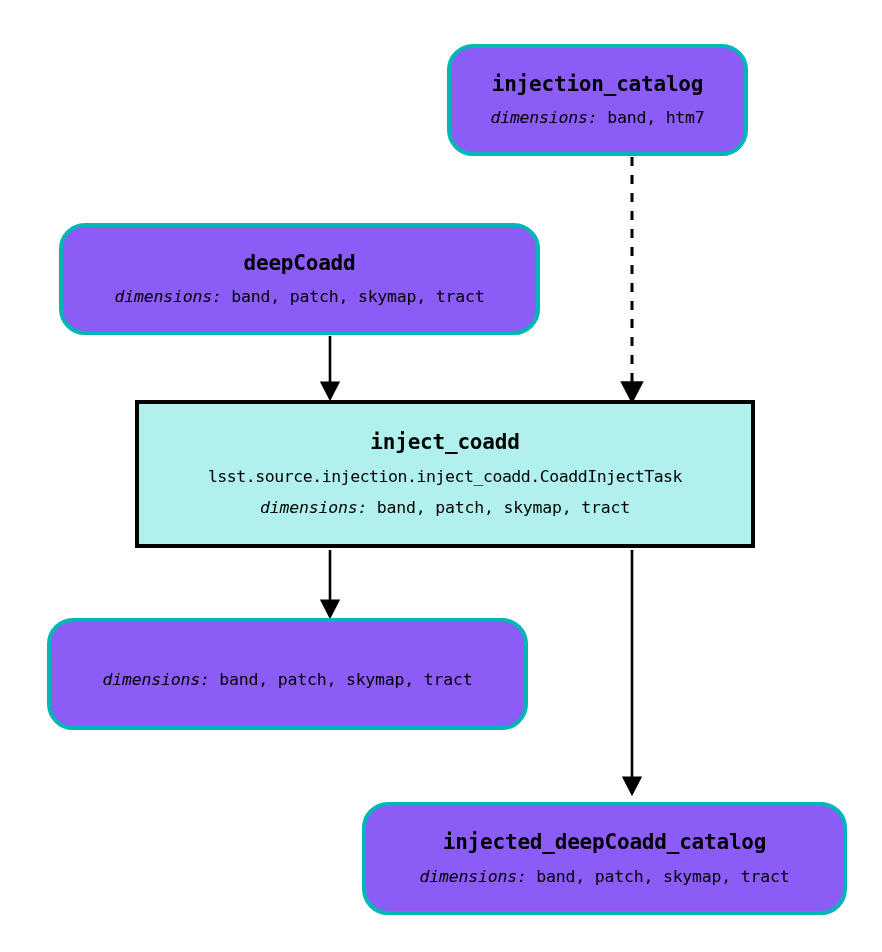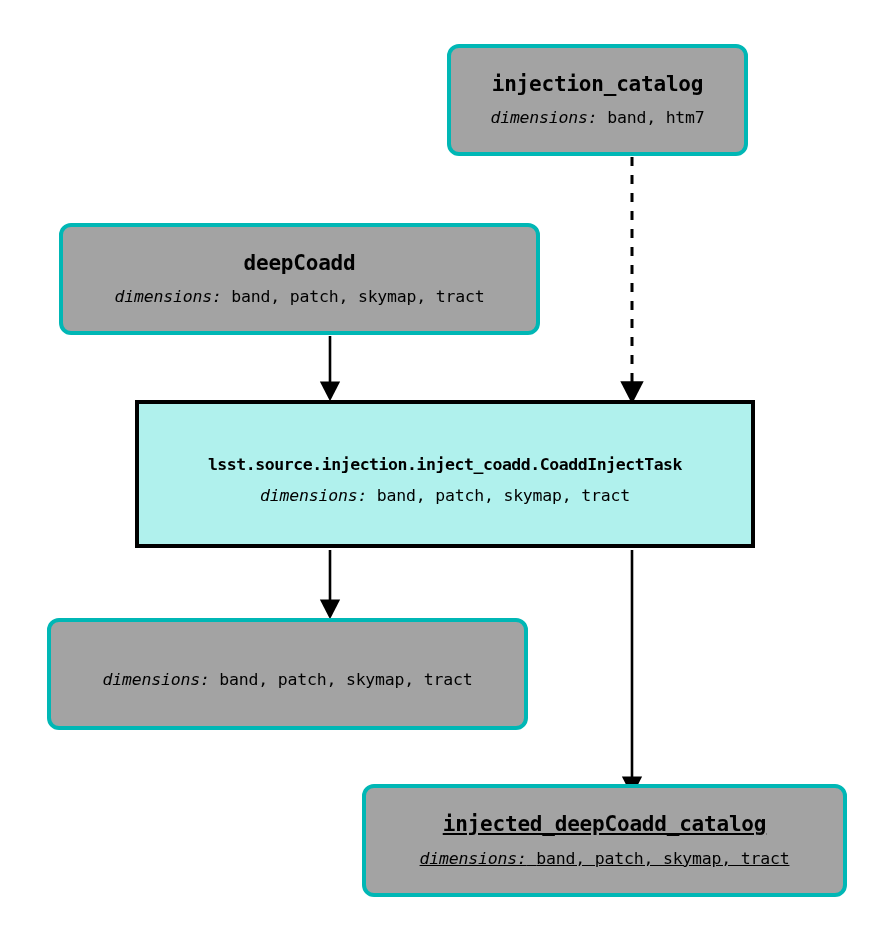--- a/index.html
+++ b/index.html
@@ -27,23 +27,23 @@
     box-sizing: border-box;
     display: flex;
     flex-direction: column;
     align-items: center;
     justify-content: center;
     text-align: center;
   }
 
   
   .node.dataset {
-    background: #a3a3a3;
+    background: #8b5cf6;
     border: 4px solid #00b7b5;
-    border-radius: 12px;
+    border-radius: 26px;
   }
 
   
   .node.task {
     background: #b0f1ed;
     border: 4px solid #000000;
     border-radius: 0;
   }
 
   .node-title {
@@ -51,21 +51,21 @@
     font-weight: bold;
     font-size: 21px;
     color: #000000;
     line-height: 1.15;
     letter-spacing: -0.2px;
     white-space: nowrap;
   }
 
   .node-class {
     font-family: "DejaVu Sans Mono", monospace;
-    font-weight: bold;
+    font-weight: normal;
     font-size: 16.5px;
     color: #000000;
     line-height: 1.15;
     white-space: nowrap;
     margin-top: 13px;
     letter-spacing: -0.45px;
   }
 
   .node-dims {
     font-family: "DejaVu Sans Mono", monospace;
@@ -83,21 +83,21 @@
   }
   .dims-values {
     font-style: normal;
   }
 
   
   #node-injection-catalog { left: 447px; top: 44px;  width: 301px; height: 112px; }
   #node-deepcoadd        { left: 59px;  top: 223px; width: 481px; height: 112px; }
   #node-inject-coadd     { left: 135px; top: 400px; width: 620px; height: 148px; }
   #node-injected-deepcoadd { left: 47px; top: 618px; width: 481px; height: 112px; }
-  #node-injected-deepcoadd-catalog { left: 362px; top: 784px; width: 485px; height: 113px; text-decoration: underline; }
+  #node-injected-deepcoadd-catalog { left: 362px; top: 802px; width: 485px; height: 113px; }
 </style>
 </head>
 <body>
 
 <svg id="graph" viewBox="0 0 882 952" xmlns="http://www.w3.org/2000/svg">
   <defs>
     <marker id="arrowhead" markerWidth="9" markerHeight="9" refX="0.6" refY="4.5" orient="auto" markerUnits="strokeWidth">
       <path d="M0,0.6 L7.6,4.5 L0,8.4 z" fill="#000000"></path>
     </marker>
   </defs>
@@ -129,20 +129,21 @@
 
 <div class="node dataset" id="node-deepcoadd">
   <div class="node-title">deepCoadd</div>
   <div class="node-dims">
     <span class="dims-label">dimensions:</span>
     <span class="dims-values">band, patch, skymap, tract</span>
   </div>
 </div>
 
 <div class="node task" id="node-inject-coadd">
+  <div class="node-title">inject_coadd</div>
   <div class="node-class">lsst.source.injection.inject_coadd.CoaddInjectTask</div>
   <div class="node-dims">
     <span class="dims-label">dimensions:</span>
     <span class="dims-values">band, patch, skymap, tract</span>
   </div>
 </div>
 
 <div class="node dataset" id="node-injected-deepcoadd">
   <div class="node-dims">
     <span class="dims-label">dimensions:</span>

